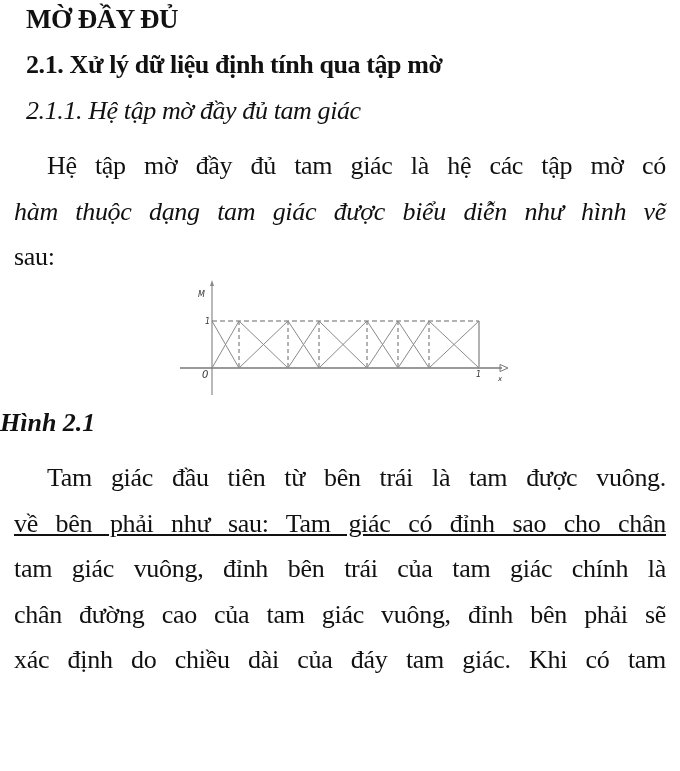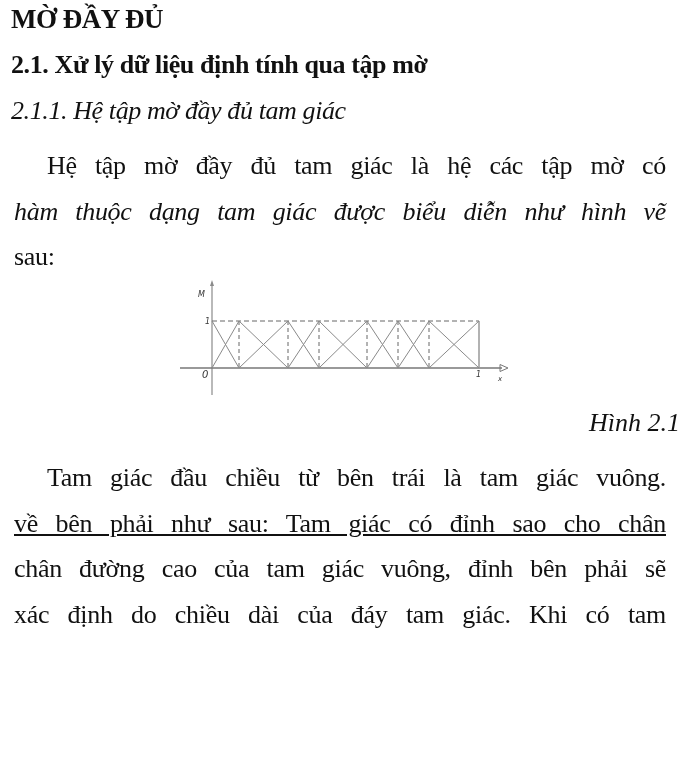--- a/index.html
+++ b/index.html
@@ -1,30 +1,30 @@
 <!DOCTYPE html>
 <html><head>
 <meta charset="utf-8">
 <style>
   html, body { margin: 0; padding: 0; background: #ffffff; }
   body { width: 680px; height: 771px; overflow: hidden; position: relative;
          font-family: "Liberation Serif", "DejaVu Serif", serif; color: #111; }
-  .line { position: absolute; left: 11px; width: 652px; white-space: nowrap; }
+  .line { position: absolute; left: 26px; width: 652px; white-space: nowrap; }
   .h1 { top: 4px; font-size: 27px; font-weight: bold; letter-spacing: -0.5px; }
   .h2 { top: 50px; font-size: 26px; font-weight: bold; letter-spacing: -0.4px; }
   .h3 { top: 96px; font-size: 26px; font-style: italic; letter-spacing: -0.4px; }
   .para { position: absolute; left: 14px; width: 652px; font-size: 26px;
           line-height: 45.5px; text-align: justify; letter-spacing: -0.3px; }
   .para .indent { display: inline-block; width: 33px; }
   .jl { display: block; text-align: justify; text-align-last: justify; height: 45.5px; white-space: nowrap; overflow: visible; }
   .jl.last { text-align-last: left; }
   .p1 { top: 143px; }
   .p2 { top: 455px; }
-  .caption { position: absolute; top: 408px; left: 0; width: 680px; text-align: right;
-             font-size: 26px; font-weight: normal; font-style: italic; }
+  .caption { position: absolute; top: 408px; left: 0; width: 680px; text-align: left;
+             font-size: 26px; font-weight: bold; font-style: italic; }
   .figure { position: absolute; left: 180px; top: 275px; width: 340px; height: 130px; }
   .figure svg { display: block; }
   .fig-label { font-family: "DejaVu Sans", sans-serif; font-style: italic; fill: #333; }
 </style>
 </head>
 <body>
 
 <div class="line h1">MỜ ĐẦY ĐỦ</div>
 <div class="line h2">2.1. Xử lý dữ liệu định tính qua tập mờ</div>
 <div class="line h3">2.1.1. Hệ tập mờ đầy đủ tam giác</div>
@@ -78,17 +78,18 @@
     <text class="fig-label" x="205" y="324" font-size="8">1</text>
     <text class="fig-label" x="202" y="378" font-size="10">0</text>
     <text class="fig-label" x="476" y="377" font-size="8">1</text>
     <text class="fig-label" x="498" y="381" font-size="7">x</text>
   </svg>
 </div>
 
 <div class="caption">Hình 2.1</div>
 
 <div class="para p2">
-  <span class="jl" style="white-space: nowrap;"><span><span class="indent"></span><span>Tam giác đầu chiều từ bên trái là tam giác vuông.</span></span></span>
+  <span class="jl" style="white-space: nowrap;"><span><span class="indent"></span><span>Tam giác đầu tiên từ bên trái là tam được vuông.</span></span></span>
   <span class="jl" style="white-space: nowrap; text-decoration: underline;"><span>về bên phải như sau: Tam giác có đỉnh sao cho chân</span></span>
+  <span class="jl" style="white-space: nowrap;"><span>tam giác vuông, đỉnh bên trái của tam giác chính là</span></span>
   <span class="jl" style="white-space: nowrap;"><span>chân đường cao của tam giác vuông, đỉnh bên phải sẽ</span></span>
   <span class="jl" style="white-space: nowrap;"><span>xác định do chiều dài của đáy tam giác. Khi có tam</span></span>
 </div>
 
 </body></html>

